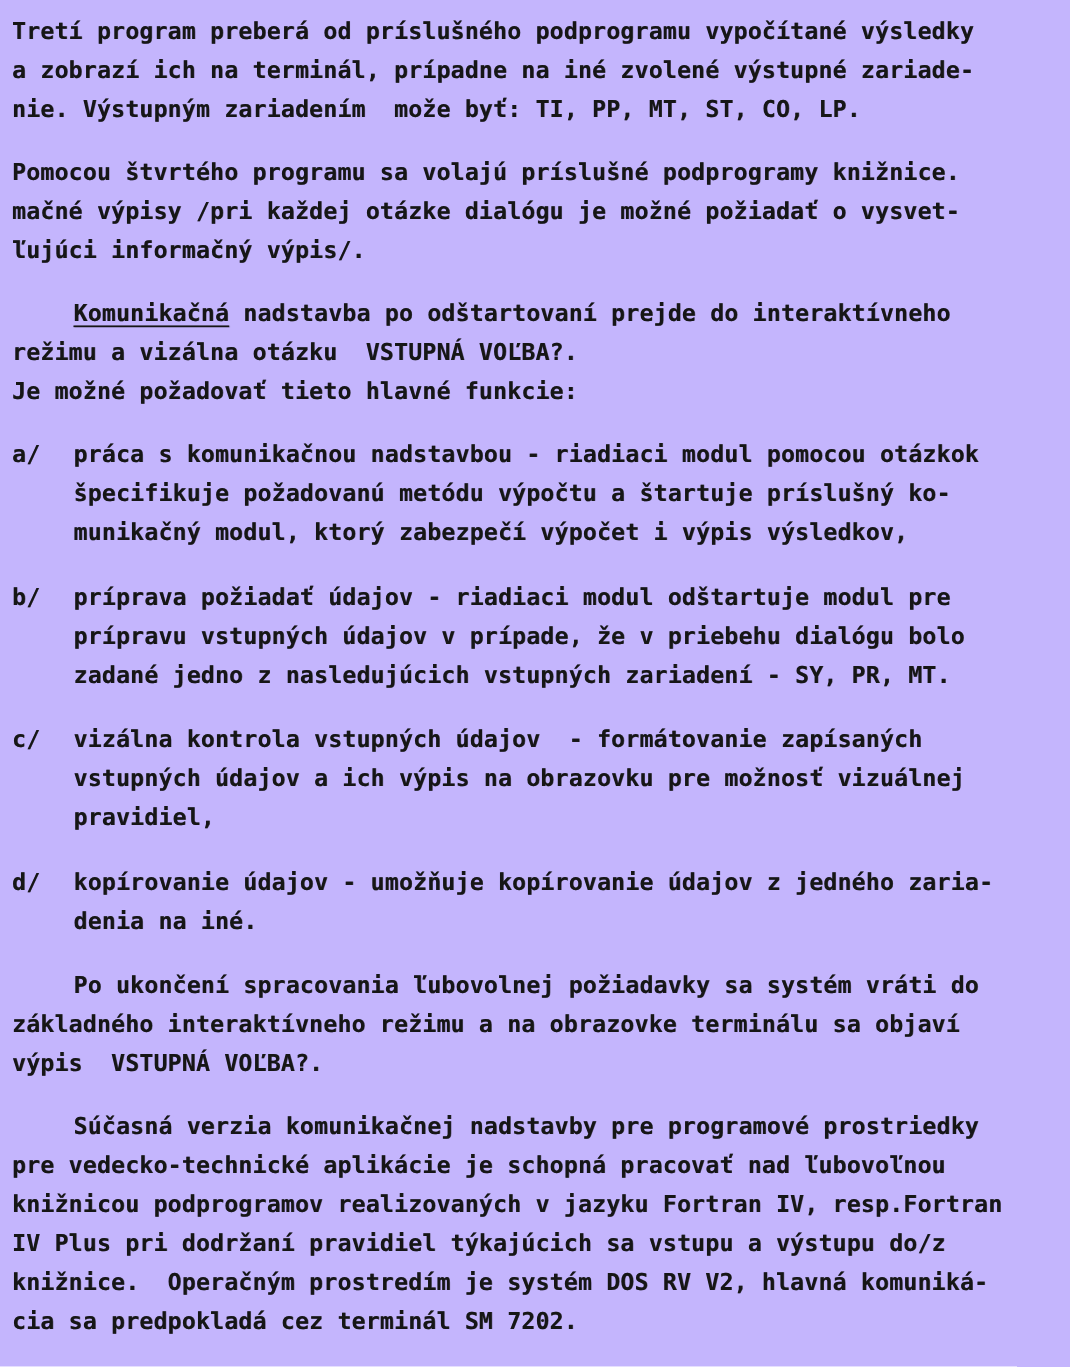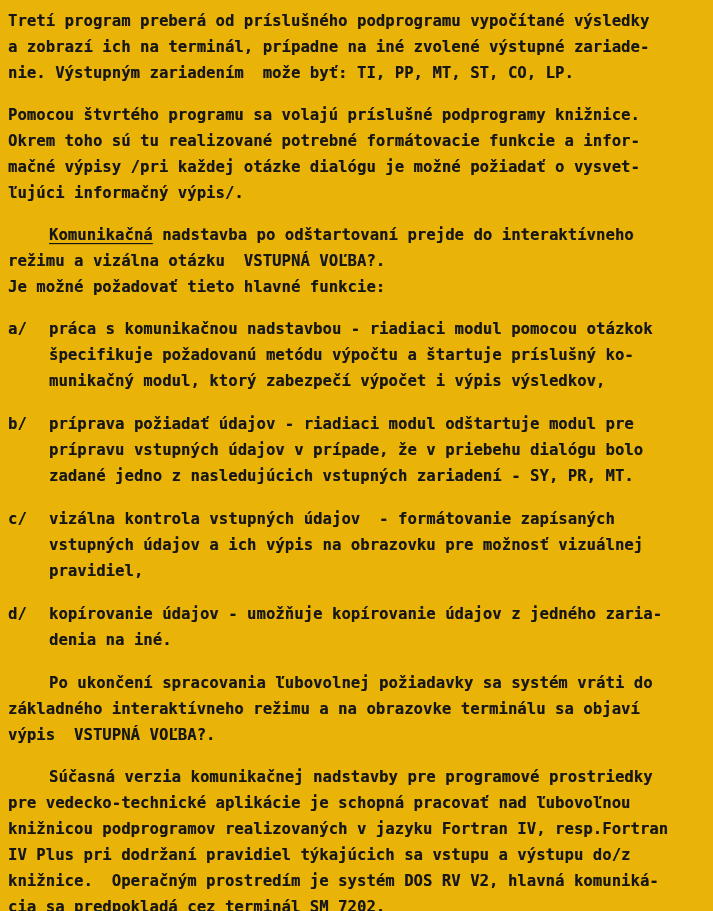--- a/index.html
+++ b/index.html
@@ -5,21 +5,21 @@
   html, body {
     margin: 0;
     padding: 0;
     background: #ffffff;
   }
   .page {
     position: relative;
     width: 713px;
     height: 911px;
     box-sizing: border-box;
-    background: #eab308;
+    background: #c4b5fd;
     color: #161616;
     padding: 8px 4px 0 8px;
     font-family: "DejaVu Sans Mono", "Liberation Mono", monospace;
     font-size: 15.5px;
     font-weight: 700;
     letter-spacing: 0.1px;
     overflow: hidden;
     text-shadow: 0.3px 0.3px 0 rgba(20,20,20,0.55);
   }
   .para {
@@ -56,21 +56,20 @@
 <div class="page">
 
   <p class="para">
     <span class="line">Tretí program preberá od príslušného podprogramu vypočítané výsledky</span>
     <span class="line">a zobrazí ich na terminál, prípadne na iné zvolené výstupné zariade-</span>
     <span class="line">nie. Výstupným zariadením  može byť: TI, PP, MT, ST, CO, LP.</span>
   </p>
 
   <p class="para">
     <span class="line">Pomocou štvrtého programu sa volajú príslušné podprogramy knižnice.</span>
-    <span class="line">Okrem toho sú tu realizované potrebné formátovacie funkcie a infor-</span>
     <span class="line">mačné výpisy /pri každej otázke dialógu je možné požiadať o vysvet-</span>
     <span class="line">ľujúci informačný výpis/.</span>
   </p>
 
   <p class="para">
     <span class="line indent"><span class="underline">Komunikačná</span><span> nadstavba po odštartovaní prejde do interaktívneho</span></span>
     <span class="line">režimu a vizálna otázku  VSTUPNÁ VOĽBA?.</span>
     <span class="line">Je možné požadovať tieto hlavné funkcie:</span>
   </p>
 

